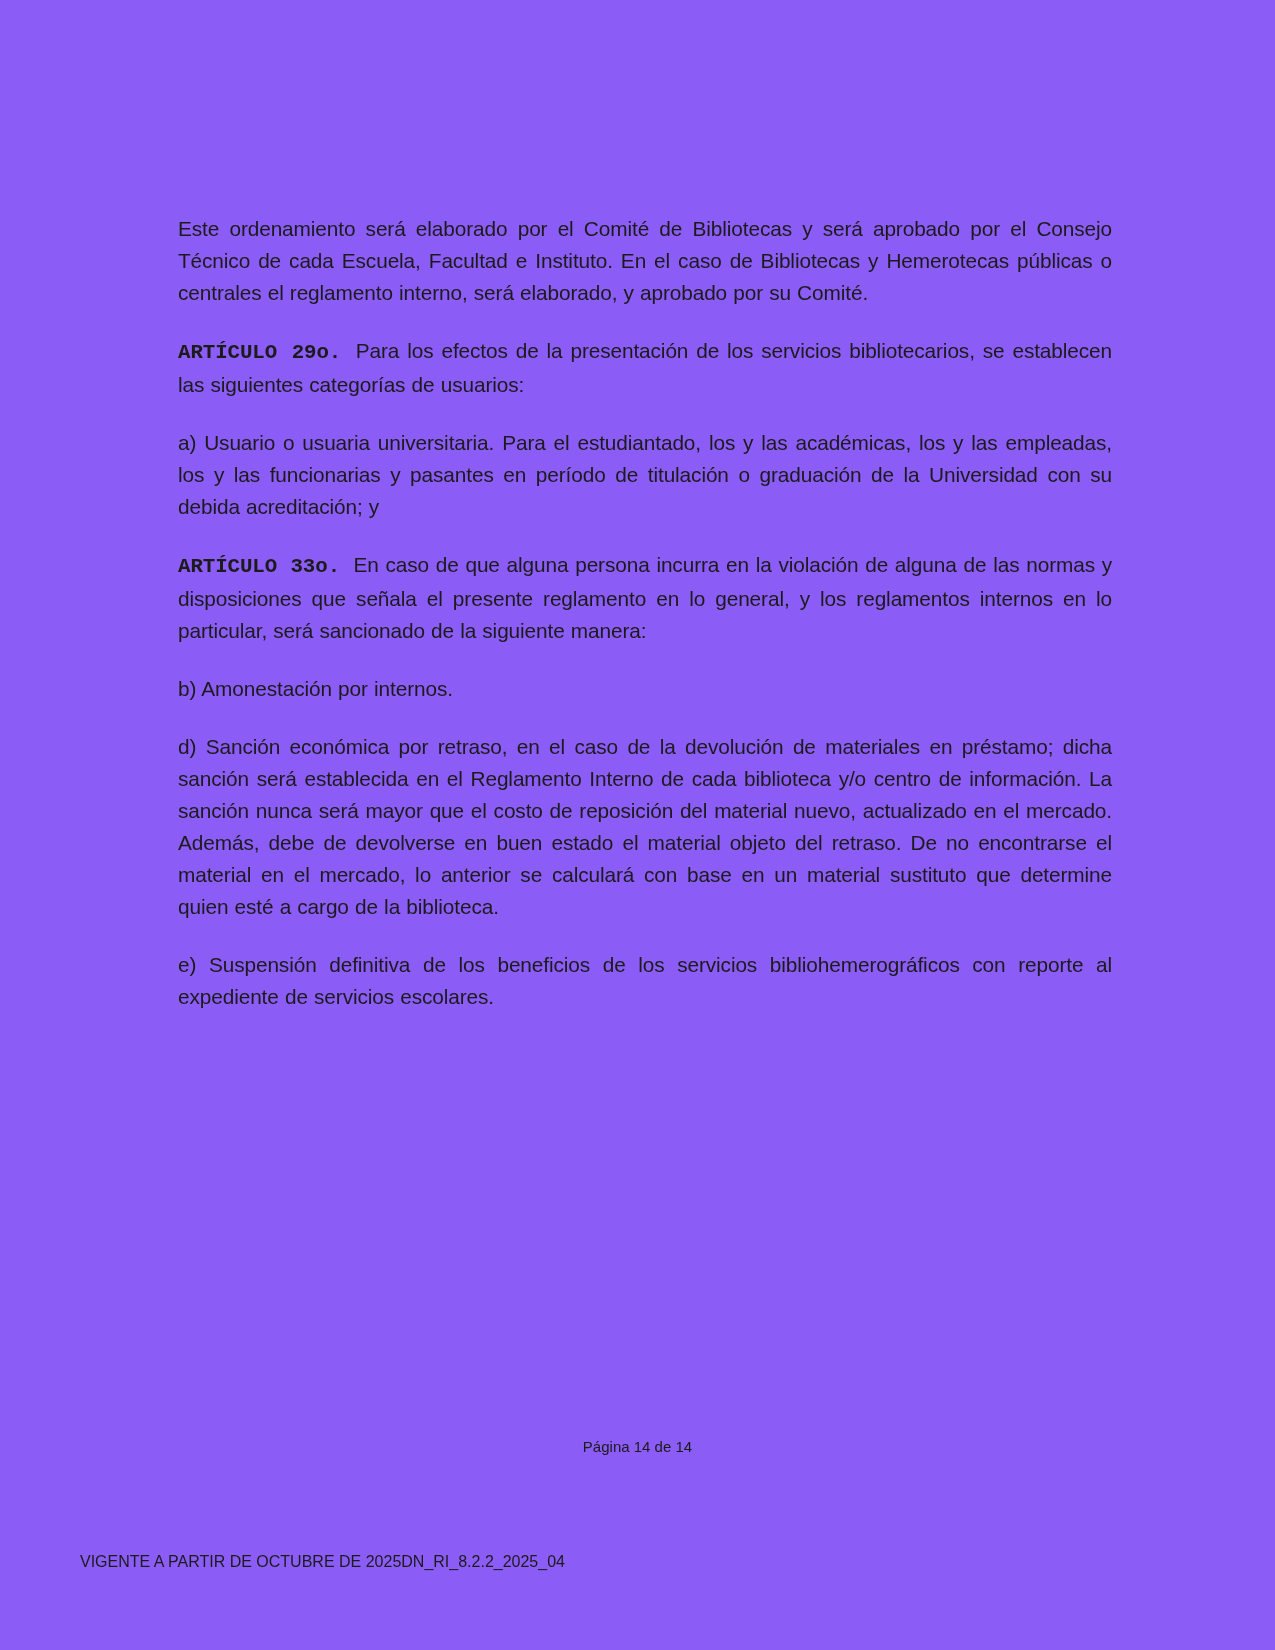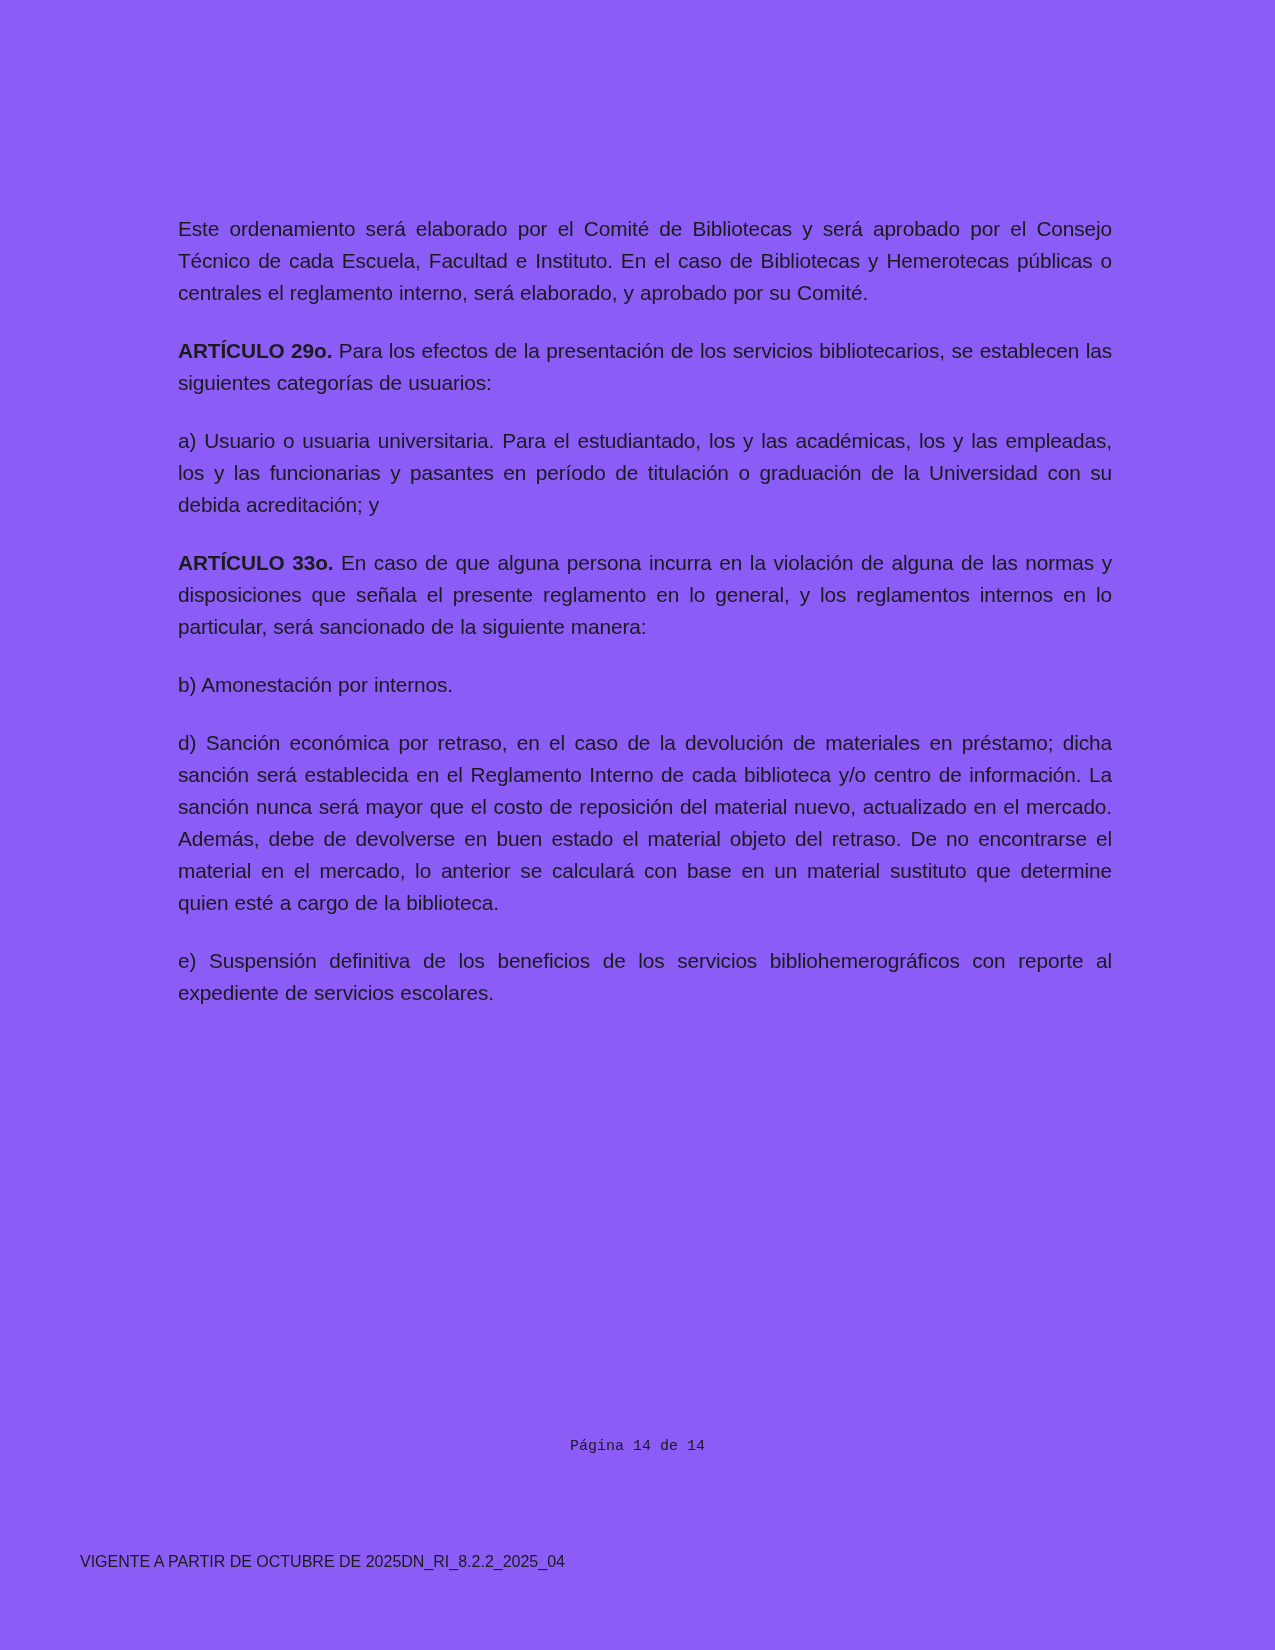--- a/index.html
+++ b/index.html
@@ -26,30 +26,30 @@
   .content p {
     font-size: 20.8px;
     line-height: 32px;
     text-align: justify;
     margin: 0 0 26px 0;
     letter-spacing: -0.1px;
     word-spacing: 0.5px;
   }
   .content p strong {
     font-weight: 700;
+    font-family: Liberation Mono, monospace;
   }
   .page-number {
     position: absolute;
     top: 1438px;
     left: 0;
     width: 1275px;
     text-align: center;
     font-size: 15px;
     color: #1b1b1b;
-    font-family: Liberation Mono, monospace;
   }
   .footer {
     position: absolute;
     top: 1553px;
     left: 80px;
     right: 96px;
     display: flex;
     justify-content: flex-start;
     align-items: baseline;
     font-size: 16px;

